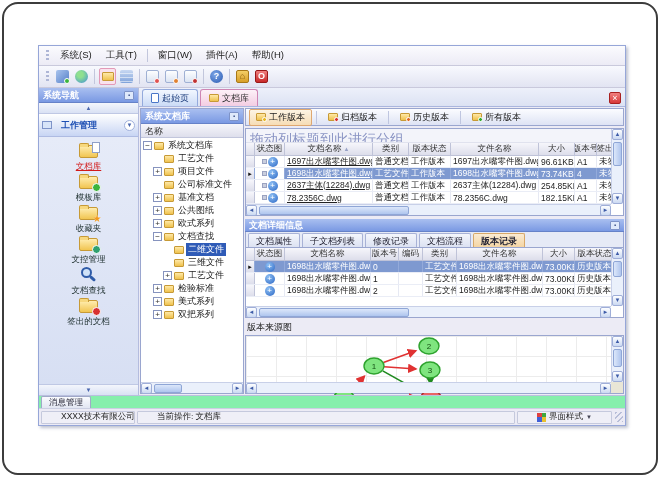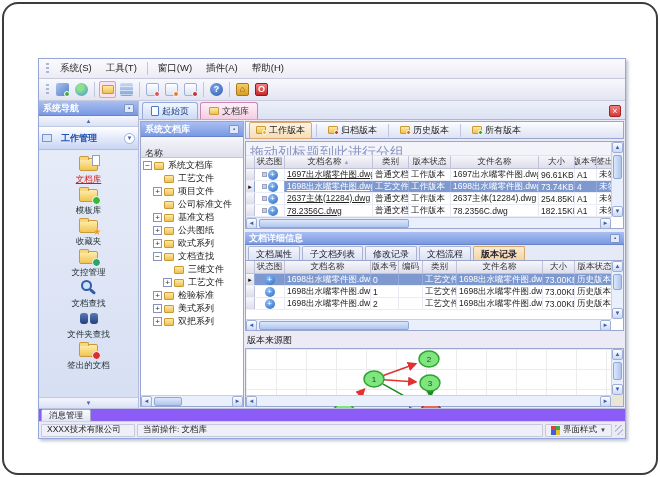--- a/index.html
+++ b/index.html
@@ -1,20 +1,20 @@
 <!DOCTYPE html>
 <html><head>
 <meta charset="utf-8">
 <style>
   html,body{margin:0;padding:0;background:#fff;}
   *{box-sizing:border-box;font-family:"Liberation Sans","DejaVu Sans",sans-serif;}
   .canvas{position:relative;width:660px;height:477px;background:#fff;overflow:hidden;}
   .frame{position:absolute;inset:2px;border:2px solid #3c3c3c;border-radius:16px;}
   
-  .window{position:absolute;left:38px;top:58px;width:588px;height:381px;background:#ECEBF5;border:1px solid #96A6D8;box-shadow:2px 2px 3px rgba(110,120,150,.45);}
+  .window{position:absolute;left:38px;top:45px;width:588px;height:381px;background:#ECEBF5;border:1px solid #96A6D8;box-shadow:2px 2px 3px rgba(110,120,150,.45);}
   .menubar{position:absolute;top:0;left:0;right:0;height:20px;display:flex;align-items:center;background:linear-gradient(#FBFBFE,#ECEBF5);border-bottom:1px solid #C9C9DC;padding-left:3px;}
   .grip{width:3px;height:12px;margin:0 4px;background:repeating-linear-gradient(#AEB6D6 0 2px,transparent 2px 4px);}
   .mitem{font-size:9.5px;color:#1c1c1c;padding:2px 7px;cursor:default;}
   .msep{width:1px;height:13px;background:#C2C6DC;margin:0 3px;}
   .toolbar{position:absolute;top:20px;left:0;right:0;height:22px;display:flex;align-items:center;background:linear-gradient(#F8F9FE,#E2E4F2);border-bottom:1px solid #C9C9DC;padding-left:3px;}
   .tbi{width:17px;height:17px;margin:0 1px;border-radius:2px;display:flex;align-items:center;justify-content:center;position:relative;}
   .tbi .gl{font-size:9px;font-weight:bold;line-height:1;}
   .tbi .dot{position:absolute;right:1px;bottom:1px;width:6px;height:6px;border-radius:50%;border:1px solid #fff;}
   .tbi-hl{border:1px solid #E39AB8;background:#F9E2EE;}
   .tsep{width:1px;height:15px;background:#C2C6DC;margin:0 3px;}
@@ -50,21 +50,21 @@
   .content{flex:1;display:flex;flex-direction:column;min-width:0;}
   .doctabs{height:19px;background:linear-gradient(#EDF0FA,#DCE2F3);border-bottom:1px solid #AAB6DE;display:flex;align-items:flex-end;padding-left:3px;gap:2px;}
   .dtab{height:17px;display:flex;align-items:center;gap:3px;font-size:9px;padding:0 8px;border:1px solid #94AADC;border-bottom:none;border-radius:3px 3px 0 0;background:linear-gradient(#F2F7FF,#CBDBF6);color:#20407E;cursor:pointer;}
   .dtab.active{background:linear-gradient(#FDF1F8,#F3CDE2);border-color:#CE85B4;color:#333;}
   .ticon-page{width:8px;height:10px;background:#fff;border:1px solid #4A76C8;border-radius:1px;}
   .ticon-folder{width:10px;height:8px;background:linear-gradient(#FFE9A8,#EFC24E);border:1px solid #C79A36;border-radius:1px;}
   .closeX{margin-left:auto;margin-right:4px;margin-bottom:2px;width:12px;height:12px;background:linear-gradient(#F08080,#D83838);border:1px solid #A82020;border-radius:2px;color:#fff;font-size:9px;line-height:10px;text-align:center;cursor:pointer;}
   .workspace{flex:1;display:flex;min-height:0;padding:1px;gap:1px;}
   
   .treepanel{width:104px;background:#fff;border:1px solid #9AA6CF;display:flex;flex-direction:column;}
-  .colhead{height:14px;background:linear-gradient(#F6F6FB,#DEDFEC);border-bottom:1px solid #C2C6DC;font-size:9px;color:#333;padding:10px 4px;}
+  .colhead{height:14px;background:linear-gradient(#F6F6FB,#DEDFEC);border-bottom:1px solid #C2C6DC;font-size:9px;color:#333;padding:1px 4px;}
   .tree{flex:1;overflow:hidden;padding-top:1px;}
   .titem{height:13px;display:flex;align-items:center;font-size:9px;color:#222;white-space:nowrap;cursor:pointer;}
   .texp{width:9px;height:9px;border:1px solid #8693BE;background:#fff;font-size:8px;line-height:7px;text-align:center;color:#333;margin-right:2px;flex:none;}
   .texp.none{border:none;background:transparent;}
   .tfold{width:10px;height:8px;background:linear-gradient(#FFE9A8,#EFC24E);border:1px solid #C79A36;border-radius:1px;margin-right:2px;flex:none;}
   .tlabel{padding:0 2px;}
   .titem.sel .tlabel{background:#2F5BB7;color:#fff;}
   
   .rightpanel{flex:1;display:flex;flex-direction:column;min-width:0;}
   .vtoolbar{height:18px;background:linear-gradient(#FBFCFF,#DEE3F4);border:1px solid #9AA6CF;display:flex;align-items:center;padding:0 3px;gap:2px;}
@@ -99,24 +99,24 @@
   
   .dtabs{height:16px;background:#E6EAF6;border:1px solid #9AA6CF;border-top:none;display:flex;align-items:flex-end;padding:0 2px;gap:2px;}
   .dtab2{height:14px;font-size:9px;color:#223;padding:1px 7px;border:1px solid #A8B2D6;border-bottom:none;border-radius:2px 2px 0 0;background:linear-gradient(#F4F6FC,#DCE2F2);cursor:pointer;}
   .dtab2.active{background:linear-gradient(#FBEBD2,#F4D5A4);border-color:#D8A868;font-weight:bold;}
   .graphlabel{font-size:9px;color:#222;margin:3px 0 1px 2px;}
   .graphbox{position:relative;flex:1;border:1px solid #9AA6CF;background:#fff;min-height:0;}
   .gridbg{position:absolute;inset:0;right:12px;bottom:11px;background-image:linear-gradient(to right,#ECECEC 1px,transparent 1px),linear-gradient(to bottom,#ECECEC 1px,transparent 1px);background-size:30px 20px;}
   .graphsvg{position:absolute;left:0;top:0;}
   .gcorner{position:absolute;right:0;bottom:0;width:12px;height:11px;background:#E9E6D6;}
   
-  .msgstrip{position:absolute;left:0;right:0;bottom:17px;height:13px;background:#8b5cf6;border-top:1px solid #BAC0DE;display:flex;align-items:center;}
+  .msgstrip{position:absolute;left:0;right:0;bottom:17px;height:13px;background:#86efac;border-top:1px solid #BAC0DE;display:flex;align-items:center;}
   .msgtab{margin-left:2px;height:12px;font-size:8.5px;color:#223;padding:0 7px;border:1px solid #A0A8C8;border-bottom:none;background:linear-gradient(#FAFBFE,#E2E6F2);border-radius:2px 2px 0 0;}
   .statusbar{position:absolute;left:0;right:0;bottom:0;height:17px;background:#ECEBF5;border-top:1px solid #CBCFE2;display:flex;align-items:center;padding:1px 2px;gap:2px;font-size:8.5px;color:#222;}
-  .scell{height:13px;display:flex;align-items:center;padding:0 5px;border:1px solid #C5C9DD;border-radius:1px;background:#EFEFF7;white-space:nowrap;overflow:hidden;}
+  .scell{height:13px;display:flex;align-items:center;padding:0 19px;border:1px solid #C5C9DD;border-radius:1px;background:#EFEFF7;white-space:nowrap;overflow:hidden;}
   .scell.grow{flex:1;justify-content:flex-start;font-family:Liberation Serif, serif;}
   .grid4{width:9px;height:9px;display:grid;grid-template-columns:1fr 1fr;margin-right:3px;}
   .grid4 i{display:block;}
   .dd{font-size:6px;color:#445;margin-left:3px;}
   .rgrip{width:8px;height:10px;margin-left:1px;background:repeating-linear-gradient(135deg,#B8BED8 0 1.5px,transparent 1.5px 4px);}
 </style>
 </head>
 <body>
 
 <div class="canvas">
@@ -227,26 +227,20 @@
               <span class="sblabel">文控管理</span>
             </div>
             <div class="sbitem">
               <div class="bigicon">
                 <div class="mag"></div>
               </div>
               <span class="sblabel">文档查找</span>
             </div>
             <div class="sbitem">
               <div class="bigicon">
-                <div class="bino"></div>
-              </div>
-              <span class="sblabel">文件夹查找</span>
-            </div>
-            <div class="sbitem">
-              <div class="bigicon">
                 <div class="bf"></div>
                 <div class="badge" style="background: rgb(216, 48, 48);"></div>
               </div>
               <span class="sblabel">签出的文档</span>
             </div>
           </div>
         <div class="sb-strip" style="border-top:1px solid #BFC8E4;border-bottom:none;">▼</div>
       </div>
 
       <div class="content">
@@ -304,20 +298,25 @@
                 </div>
                 <div class="titem" style="padding-left: 12px;">
                   <span class="texp">+</span>
                   <span class="tfold"></span>
                   <span class="tlabel">欧式系列</span>
                 </div>
                 <div class="titem" style="padding-left: 12px;">
                   <span class="texp">−</span>
                   <span class="tfold"></span>
                   <span class="tlabel">文档查找</span>
+                </div>
+                <div class="titem sel" style="padding-left: 22px;">
+                  <span class="texp none"></span>
+                  <span class="tfold"></span>
+                  <span class="tlabel">二维文件</span>
                 </div>
                 <div class="titem" style="padding-left: 22px;">
                   <span class="texp none"></span>
                   <span class="tfold"></span>
                   <span class="tlabel">三维文件</span>
                 </div>
                 <div class="titem" style="padding-left: 22px;">
                   <span class="texp">+</span>
                   <span class="tfold"></span>
                   <span class="tlabel">工艺文件</span>

